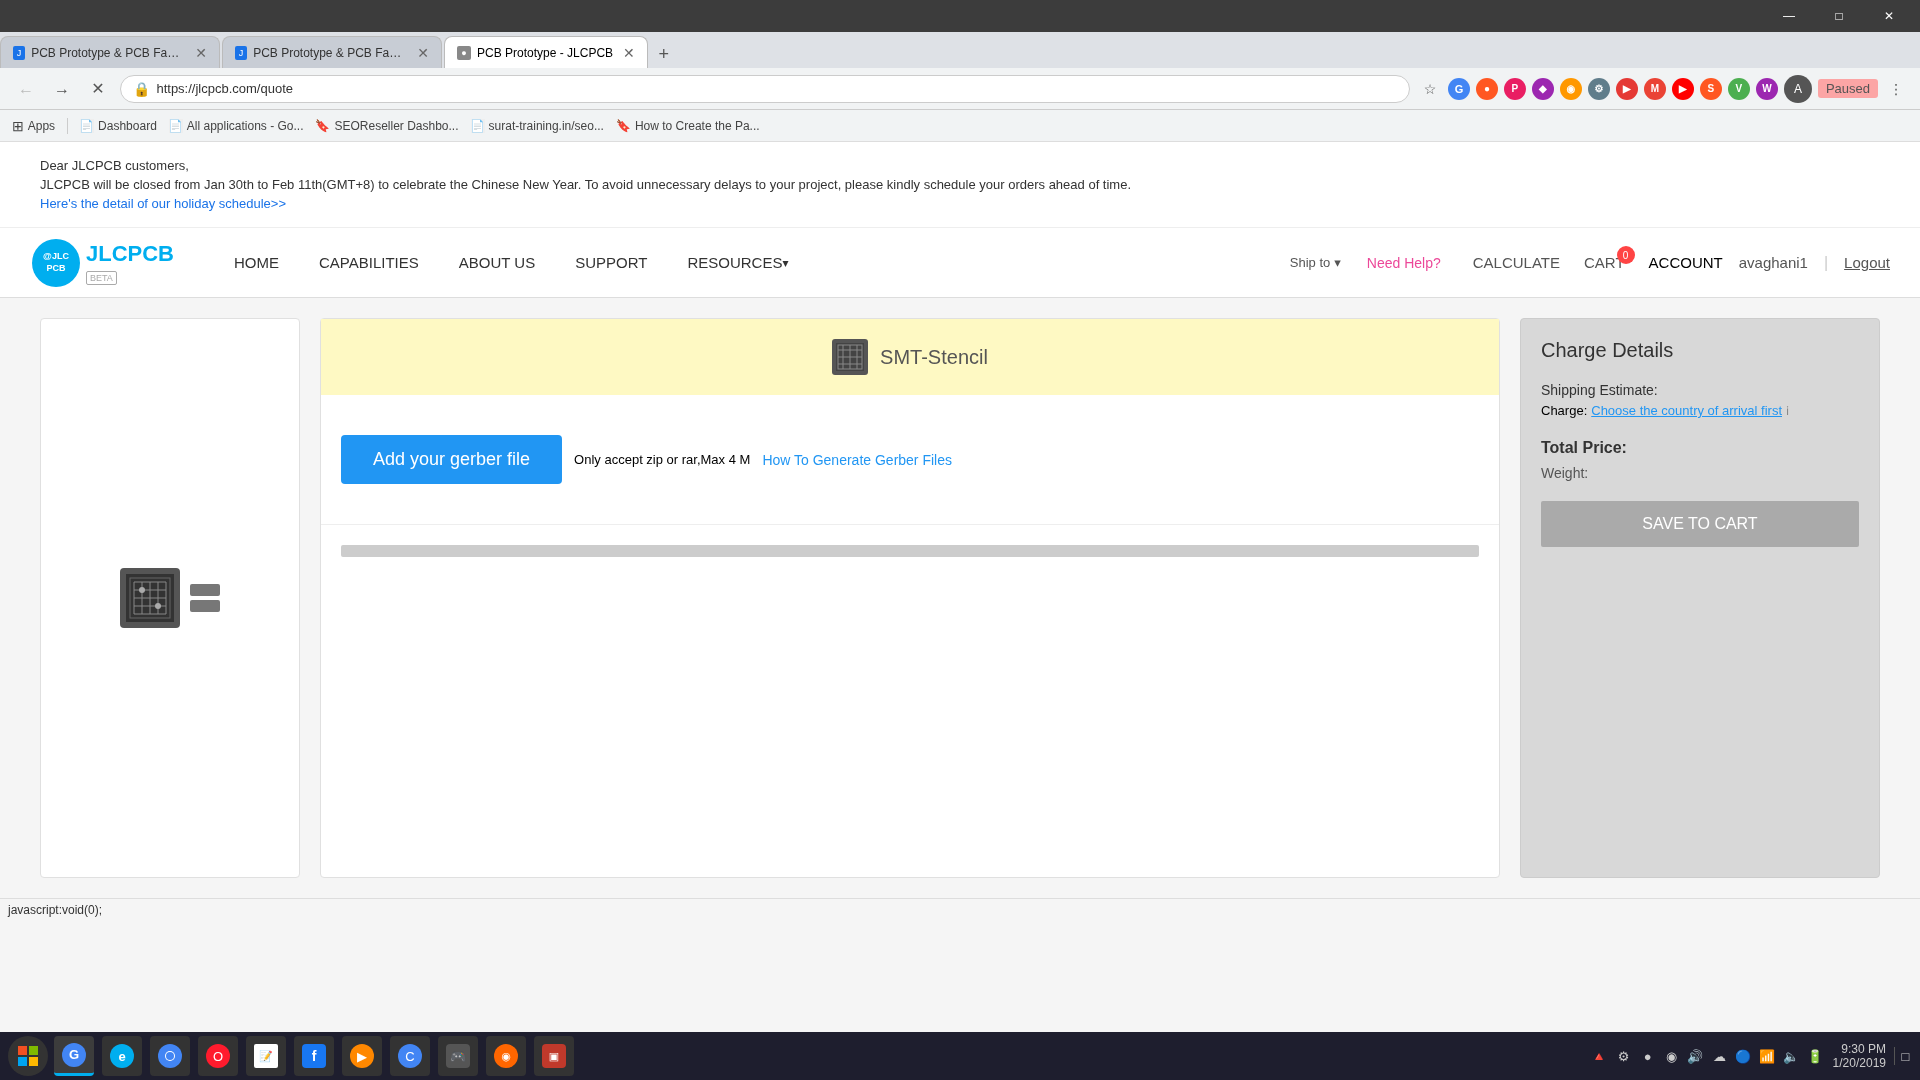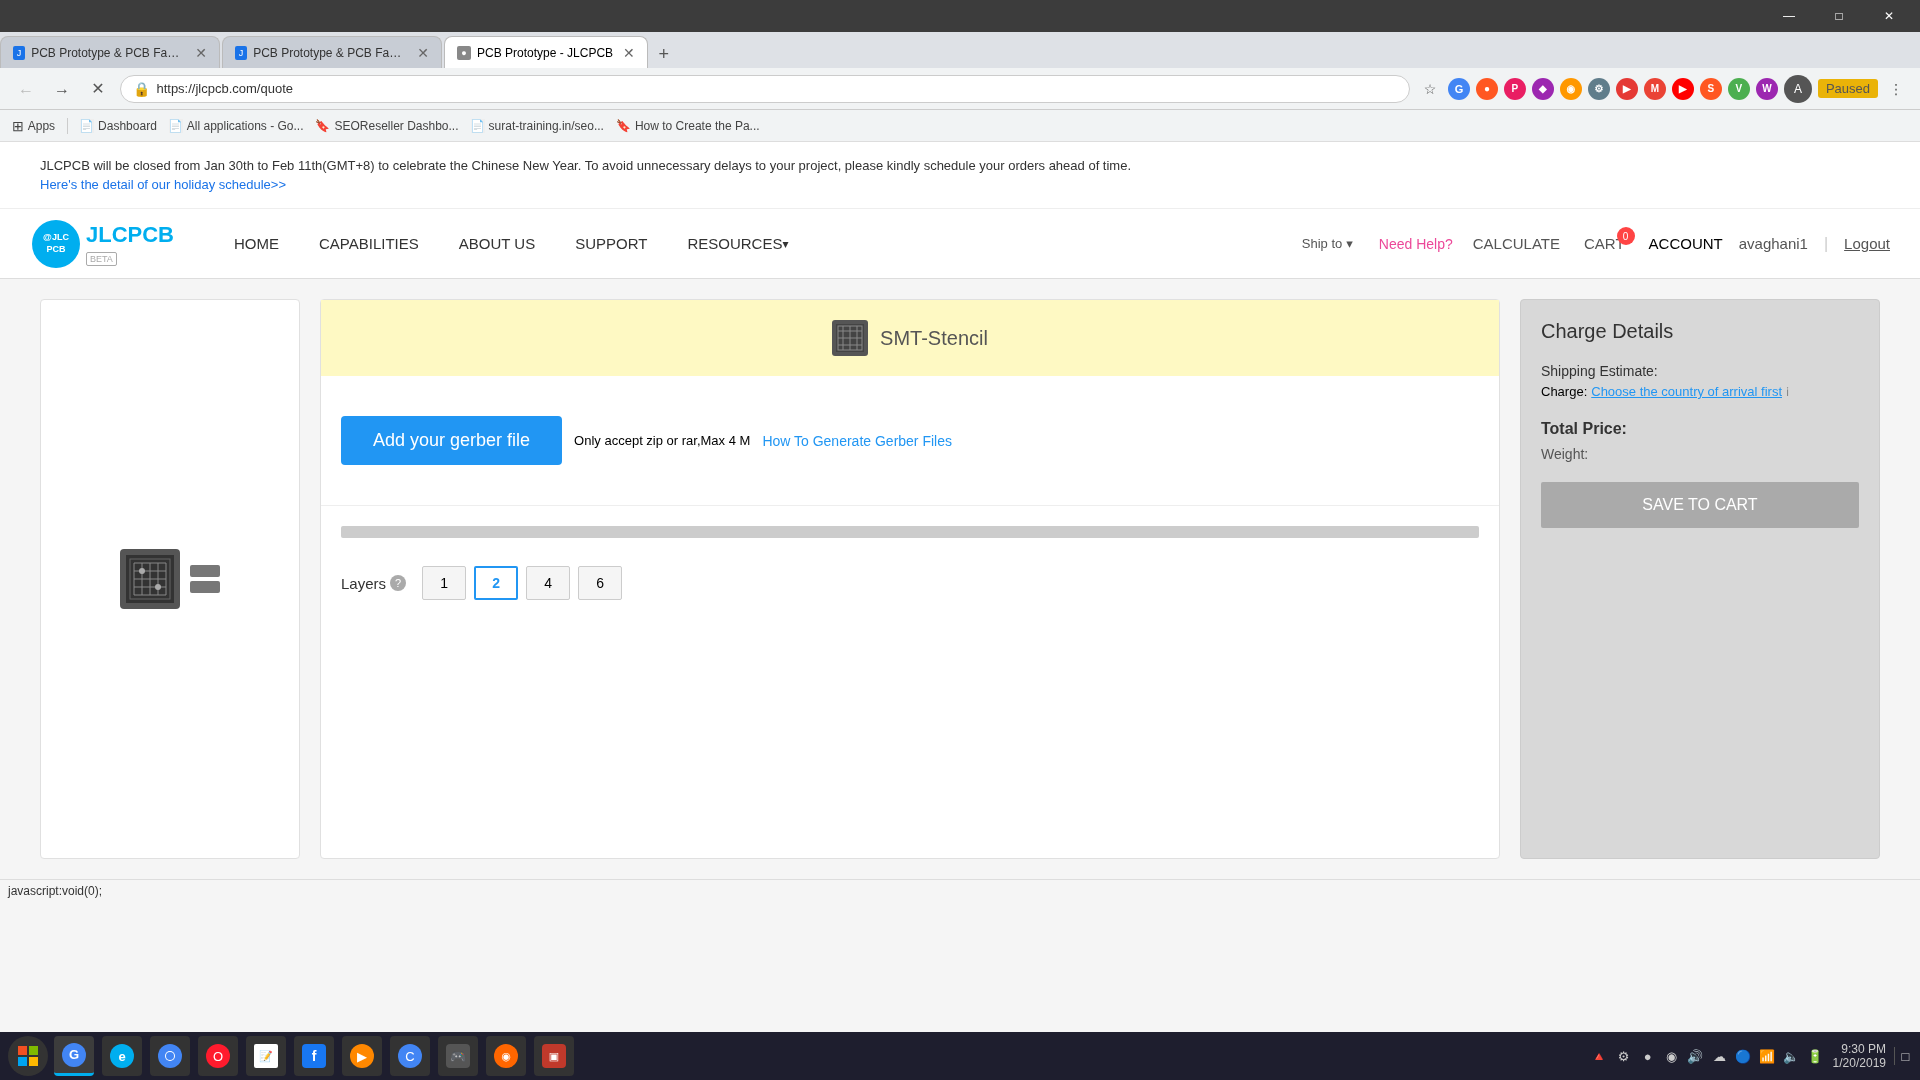--- a/index.html
+++ b/index.html
@@ -37,21 +37,21 @@
     .announcement-bar { background: #fff; padding: 16px 40px; border-bottom: 1px solid #eee; font-size: 13px; color: #333; }
     .announcement-bar p { margin-bottom: 4px; }
     .announcement-link { color: #1a73e8; text-decoration: none; }
 
     
     .main-nav { background: #fff; border-bottom: 1px solid #ddd; padding: 0 30px; display: flex; align-items: center; height: 70px; }
     .logo { display: flex; align-items: center; gap: 4px; margin-right: 40px; }
     .nav-links { display: flex; align-items: center; gap: 0; flex: 1; }
     .nav-link { padding: 0 20px; font-size: 15px; color: #333; cursor: pointer; height: 70px; display: flex; align-items: center; text-decoration: none; font-weight: 500; }
     .nav-link.with-arrow::after { content: ' ▾'; font-size: 12px; }
-    .nav-right { display: flex; align-items: center; gap: 16px; }
+    .nav-right { display: flex; align-items: center; gap: 16px; margin-left: 12px; }
     .nav-calculate { font-size: 15px; color: #555; cursor: pointer; font-weight: 500; }
     .nav-cart { position: relative; cursor: pointer; font-size: 15px; color: #555; font-weight: 500; padding: 0 8px; }
     .cart-badge { position: absolute; top: -8px; right: -2px; background: #ff4444; color: #fff; border-radius: 50%; width: 18px; height: 18px; font-size: 10px; display: flex; align-items: center; justify-content: center; }
     .nav-account { font-size: 15px; color: #000000; cursor: pointer; font-weight: 500; }
     .nav-user { font-size: 15px; color: #555; cursor: pointer; }
     .nav-logout { font-size: 15px; color: #555; cursor: pointer; text-decoration: underline; }
     .nav-divider { color: #ccc; }
 
     
     .content-area { display: flex; padding: 20px 40px; gap: 20px; background: #f5f5f5; min-height: 600px; }
@@ -155,21 +155,21 @@
       <div class="nav-icon-circle" style="background:#9c27b0;width:22px;height:22px;border-radius:50%;font-size:10px;">◆</div>
       <div class="nav-icon-circle" style="background:#ff9800;width:22px;height:22px;border-radius:50%;font-size:10px;">◉</div>
       <div class="nav-icon-circle" style="background:#607d8b;width:22px;height:22px;border-radius:50%;font-size:10px;">⚙</div>
       <div class="nav-icon-circle" style="background:#e53935;width:22px;height:22px;border-radius:50%;font-size:10px;">▶</div>
       <div class="nav-icon-circle" style="background:#ea4335;width:22px;height:22px;border-radius:50%;font-size:10px;">M</div>
       <div class="nav-icon-circle" style="background:#ff0000;width:22px;height:22px;border-radius:50%;font-size:10px;">▶</div>
       <div class="nav-icon-circle" style="background:#ff5722;width:22px;height:22px;border-radius:50%;font-size:10px;">S</div>
       <div class="nav-icon-circle" style="background:#4caf50;width:22px;height:22px;border-radius:50%;font-size:10px;">V</div>
       <div class="nav-icon-circle" style="background:#9c27b0;width:22px;height:22px;border-radius:50%;font-size:10px;">W</div>
       <div style="background:#555;color:#fff;width:28px;height:28px;border-radius:50%;display:flex;align-items:center;justify-content:center;font-size:12px;cursor:pointer;">A</div>
-      <span style="font-size:13px;color:#555;background:#eab308;padding:2px 8px;border-radius:3px;cursor:pointer;">Paused</span>
+      <span style="font-size:13px;color:#555;background:#fca5a5;padding:2px 8px;border-radius:3px;cursor:pointer;">Paused</span>
       <div class="nav-icon">⋮</div>
     </div>
   </div>
 
   <div class="bookmarks-bar">
     <div class="bookmark-item">
       <span style="font-size:14px;">⊞</span>
       <span>Apps</span>
     </div>
     <div style="width:1px;height:16px;background:#ccc;"></div>
@@ -192,20 +192,21 @@
     <div class="bookmark-item">
       <span style="font-size:12px;">🔖</span>
       <span>How to Create the Pa...</span>
     </div>
   </div>
 </div>
 
 <div class="page">
 
   <div class="announcement-bar">
+    <p>Dear JLCPCB customers,</p>
     <p>JLCPCB will be closed from Jan 30th to Feb 11th(GMT+8) to celebrate the Chinese New Year. To avoid unnecessary delays to your project, please kindly schedule your orders ahead of time.</p>
     <a class="announcement-link">Here's the detail of our holiday schedule&gt;&gt;</a>
   </div>
 
   <nav class="main-nav">
 
     <div class="logo">
       <div style="display:flex;align-items:center;gap:4px;">
 
         <div style="width:52px;height:52px;position:relative;">
@@ -304,32 +305,20 @@
 
       <div class="center-content">
         <button class="add-gerber-btn">Add your gerber file</button>
         <p class="file-hint">Only accept zip or rar,Max 4 M</p>
         <a class="generate-link">How To Generate Gerber Files</a>
       </div>
 
       <div class="layers-section">
 
         <div style="width:100%;background:#ccc;height:12px;border-radius:2px;margin-bottom:12px;"></div>
-        <div style="display:flex;align-items:center;gap:16px;width:100%;">
-          <div class="layers-label">
-            <span>Layers</span>
-            <div class="layers-help">?</div>
-          </div>
-          <div class="layers-options">
-            <div class="layer-option">1</div>
-            <div class="layer-option active">2</div>
-            <div class="layer-option">4</div>
-            <div class="layer-option">6</div>
-          </div>
-        </div>
       </div>
     </div>
 
     <div class="right-panel">
       <h2 class="charge-title">Charge Details</h2>
 
 
       <div class="charge-row shipping-section">
         <div class="charge-label">Shipping Estimate:</div>
         <div style="display:flex;align-items:center;gap:4px;font-size:13px;">

